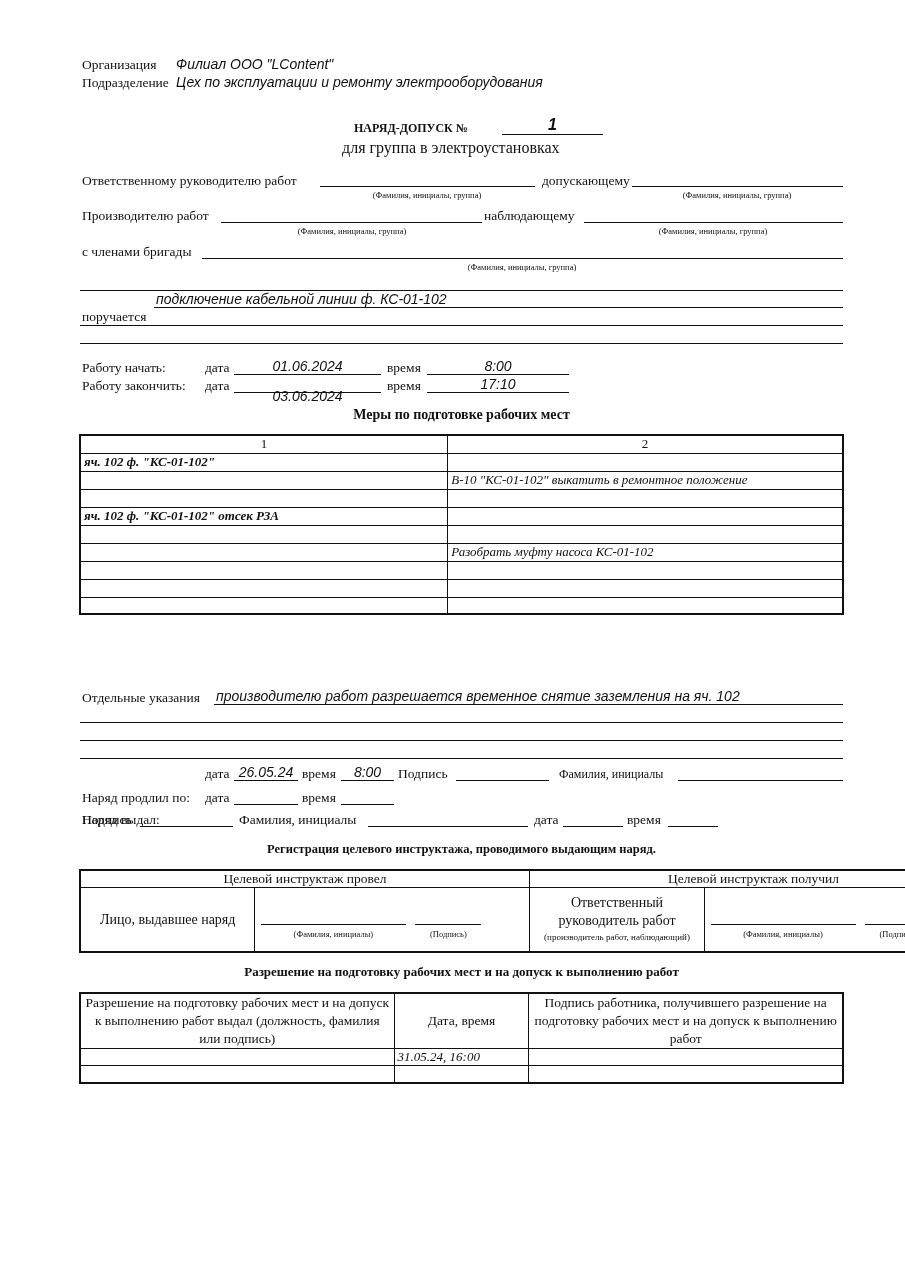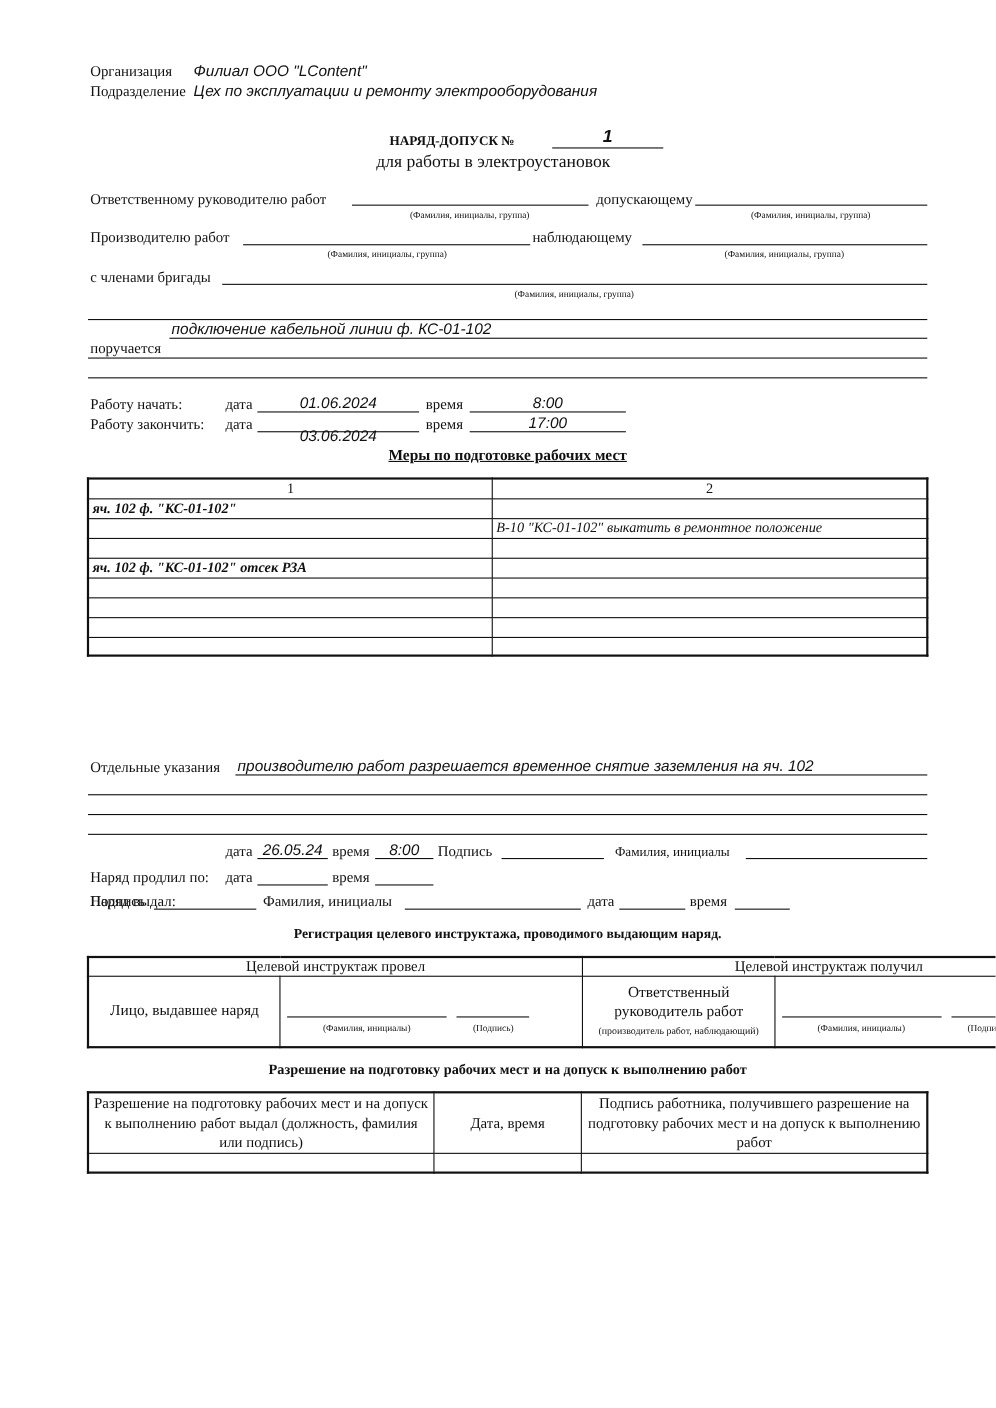--- a/index.html
+++ b/index.html
@@ -24,21 +24,21 @@
 <body>
 
 <div class="abs lbl" style="left:82px;top:57px;">Организация</div>
 <div class="abs val" style="left:176px;top:56px;">Филиал ООО "LContent"</div>
 <div class="abs lbl" style="left:82px;top:75px;">Подразделение</div>
 <div class="abs val" style="left:176px;top:74px;text-align:center;">Цех по эксплуатации и ремонту электрооборудования</div>
 
 <div class="abs serif bold" style="left:354px;top:121px;font-size:12px;">НАРЯД-ДОПУСК №</div>
 <div class="line" style="left:502px;top:134px;width:101px;"></div>
 <div class="abs sans bold center" style="left:502px;top:116px;width:101px;font-style:italic;font-size:16px;">1</div>
-<div class="abs serif" style="left:342px;top:139px;font-size:16px;">для работы в электроустановок</div>
+<div class="abs serif" style="left:342px;top:139px;font-size:16px;">для группа в электроустановках</div>
 
 <div class="abs lbl" style="left:82px;top:173px;">Ответственному руководителю работ</div>
 <div class="line" style="left:320px;top:186px;width:215px;"></div>
 <div class="hint" style="left:427px;top:190px;">(Фамилия, инициалы, группа)</div>
 <div class="abs lbl" style="left:542px;top:173px;">допускающему</div>
 <div class="line" style="left:632px;top:186px;width:211px;"></div>
 <div class="hint" style="left:737px;top:190px;">(Фамилия, инициалы, группа)</div>
 
 <div class="abs lbl" style="left:82px;top:208px;">Производителю работ</div>
 <div class="line" style="left:221px;top:222px;width:261px;"></div>
@@ -65,23 +65,23 @@
 <div class="abs lbl" style="left:387px;top:360px;">время</div>
 <div class="line" style="left:427px;top:374px;width:142px;"></div>
 <div class="abs val center" style="left:427px;top:358px;width:142px;">8:00</div>
 
 <div class="abs lbl" style="left:82px;top:378px;">Работу закончить:</div>
 <div class="abs lbl" style="left:205px;top:378px;">дата</div>
 <div class="line" style="left:234px;top:392px;width:147px;"></div>
 <div class="abs val center" style="left:234px;top:376px;width:147px;margin-top:12px;">03.06.2024</div>
 <div class="abs lbl" style="left:387px;top:378px;">время</div>
 <div class="line" style="left:427px;top:392px;width:142px;"></div>
-<div class="abs val center" style="left:427px;top:376px;width:142px;">17:00</div>
-
-<div class="abs serif bold center" style="left:80px;top:407px;width:763px;font-size:14px;text-decoration:underline;">Меры по подготовке рабочих мест</div>
+<div class="abs val center" style="left:427px;top:376px;width:142px;">17:10</div>
+
+<div class="abs serif bold center" style="left:80px;top:407px;width:763px;font-size:14px;">Меры по подготовке рабочих мест</div>
 <table class="grid outer" style="left:79px;top:434px;width:765px;">
   <colgroup>
       <col style="width:369px">
       <col style="width:396px">
     </colgroup>
   <tbody>
   <tr style="height:18px;">
     <td class="center">1</td>
     <td class="center">2</td>
   </tr>
@@ -97,20 +97,24 @@
     <td class="ibold"></td>
     <td class="iital"></td>
   </tr>
   <tr style="height:18px;">
     <td class="ibold">яч. 102 ф. "КС-01-102" отсек РЗА</td>
     <td class="iital"></td>
   </tr>
   <tr style="height:18px;">
     <td class="ibold"></td>
     <td class="iital"></td>
+  </tr>
+  <tr style="height:18px;">
+    <td class="ibold"></td>
+    <td class="iital">Разобрать муфту насоса КС-01-102</td>
   </tr>
   <tr style="height:18px;">
     <td class="ibold"></td>
     <td class="iital"></td>
   </tr>
   <tr style="height:18px;">
     <td class="ibold"></td>
     <td class="iital"></td>
   </tr>
   <tr style="height:17px;">
@@ -197,17 +201,22 @@
       <col style="width:315px">
     </colgroup>
   <tbody>
       <tr style="height:53px;">
     <td class="center" style="font-size:13.5px;line-height:18px;">Разрешение на подготовку рабочих мест и на допуск к выполнению работ выдал (должность, фамилия или подпись)</td>
     <td class="center" style="font-size:13.5px;">Дата, время</td>
     <td class="center" style="font-size:13.5px;line-height:18px;">Подпись работника, получившего разрешение на подготовку рабочих мест и на допуск к выполнению работ</td>
   </tr>
   <tr style="height:17px;">
     <td class="iital"></td>
+    <td class="iital">31.05.24, 16:00</td>
+    <td class="iital"></td>
+  </tr>
+  <tr style="height:17px;">
+    <td class="iital"></td>
     <td class="iital"></td>
     <td class="iital"></td>
   </tr>
 </tbody>
   </table>
 
 </body></html>

